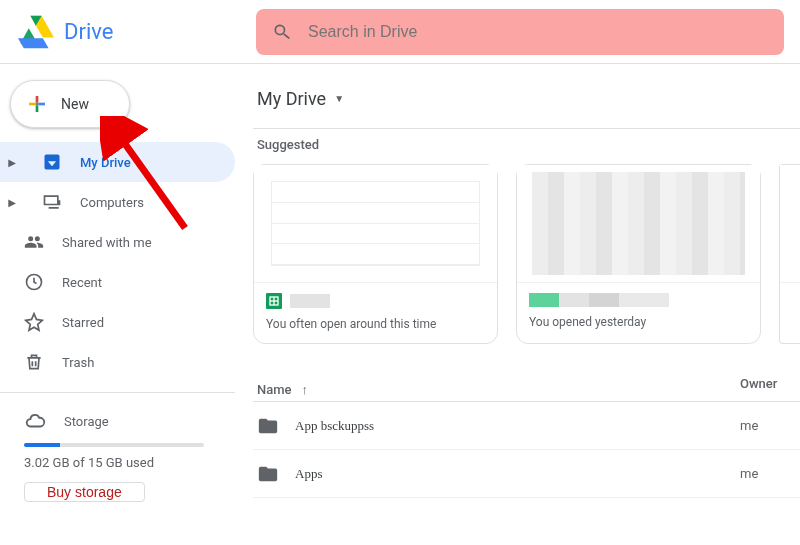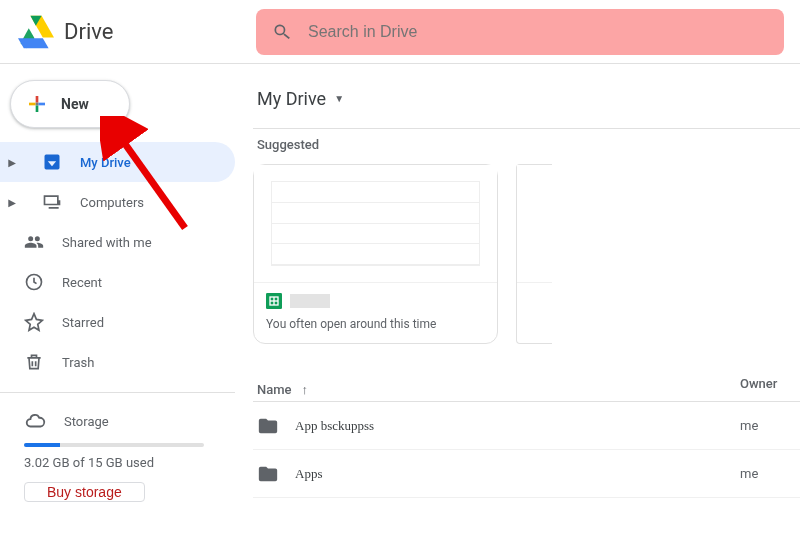--- a/index.html
+++ b/index.html
@@ -2,39 +2,39 @@
 <html><head>
 <meta charset="utf-8">
 <style>
   * { box-sizing: border-box; margin: 0; padding: 0; }
   html, body { width: 800px; height: 545px; overflow: hidden; font-family: Roboto, Arial, sans-serif; color: #3c4043; background: #fff; }
 
   
   .header { display: flex; align-items: center; height: 64px; padding: 0 16px; border-bottom: 1px solid #e0e0e0; }
   .logo-wrap { display: flex; align-items: center; width: 240px; gap: 8px; }
   .drive-logo-icon { width: 40px; height: 40px; display:flex; align-items:center; justify-content:center; }
-  .drive-logo-text { font-size: 22px; color: #404040; }
+  .drive-logo-text { font-size: 22px; color: #3b82f6; }
   .search-wrap { flex: 1; height: 46px; background: #fca5a5; border-radius: 8px; display:flex; align-items:center; padding: 0 16px; gap: 16px; }
   .search-input { flex:1; border:none; background:transparent; font-size: 16px; color:#5f6368; outline:none; }
 
   
   .body { display:flex; height: calc(545px - 64px); }
   .sidebar { width: 245px; padding: 8px 10px 8px 0; position:relative; }
   .main { flex:1; padding: 16px 0 0 8px; overflow:hidden; }
 
   
   .new-btn {
     display:flex; align-items:center; gap:12px;
     height: 48px; width: 120px; margin: 8px 0 14px 10px;
     border-radius: 24px; background:#fff; border:1px solid #dadce0;
     box-shadow: 0 1px 2px rgba(60,64,67,.2), 0 1px 3px 1px rgba(60,64,67,.1);
     padding: 0 20px 0 14px; cursor:pointer;
   }
   .new-btn .plus { width:24px; height:24px; display:flex; align-items:center; justify-content:center; }
-  .new-btn .label { font-size:14px; font-weight:700; color:#3c4043; }
+  .new-btn .label { font-size:14px; font-weight:400; color:#3c4043; }
 
   
   .side-item, .side-tree-item {
     display:flex; align-items:center; height:40px;
     border-radius: 0 20px 20px 0; padding: 0 16px 0 0; gap:18px; cursor:pointer;
     font-size:13px; color:#5f6368;
   }
   .side-tree-item .caret { width:24px; text-align:center; color:#5f6368; font-size:10px; }
   .side-tree-item .side-icon { width:20px; height:20px; display:flex; align-items:center; justify-content:center; }
   .side-item { padding-left: 24px; }
@@ -245,20 +245,31 @@
                   <line x1="12" y1="6" x2="12" y2="18" stroke="#fff" stroke-width="2"></line>
                   <line x1="6" y1="12" x2="18" y2="12" stroke="#fff" stroke-width="2"></line>
                 </svg>
             </span>
             <span class="card-title-blur"></span>
           </div>
           <div class="card-caption">You often open around this time</div>
         </div>
       </div>
 
+      <div class="suggest-card">
+        <div class="card-thumb blur">
+          <div class="blur-box"></div>
+        </div>
+        <div class="card-footer">
+          <div class="card-title-row">
+            <span class="card-title-blur wide"></span>
+          </div>
+          <div class="card-caption">You opened yesterday</div>
+        </div>
+      </div>
 
       <div class="suggest-card extra">
         <div class="card-thumb"></div>
       </div>
     </div>
 
     <div class="table-head">
       <div class="col-name-head">
         <span>Name</span>
         <span class="arrow-up">↑</span>

